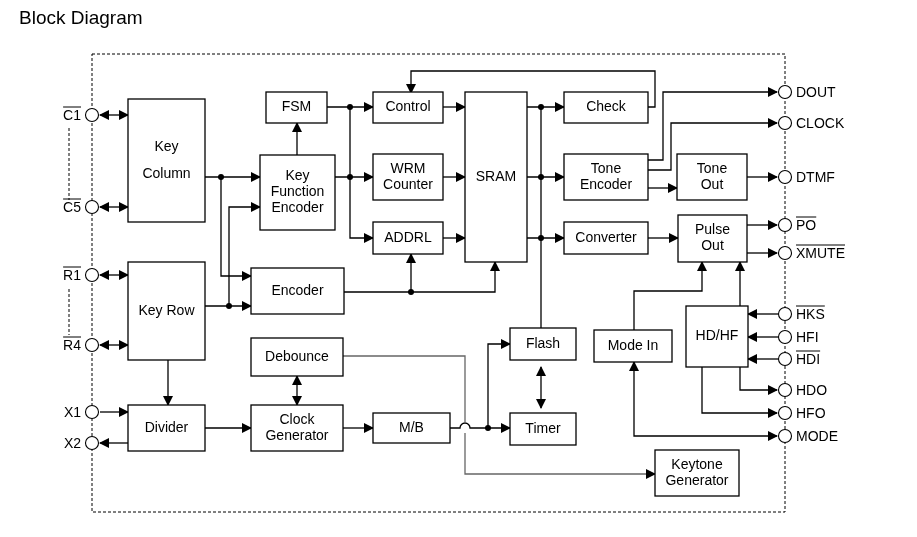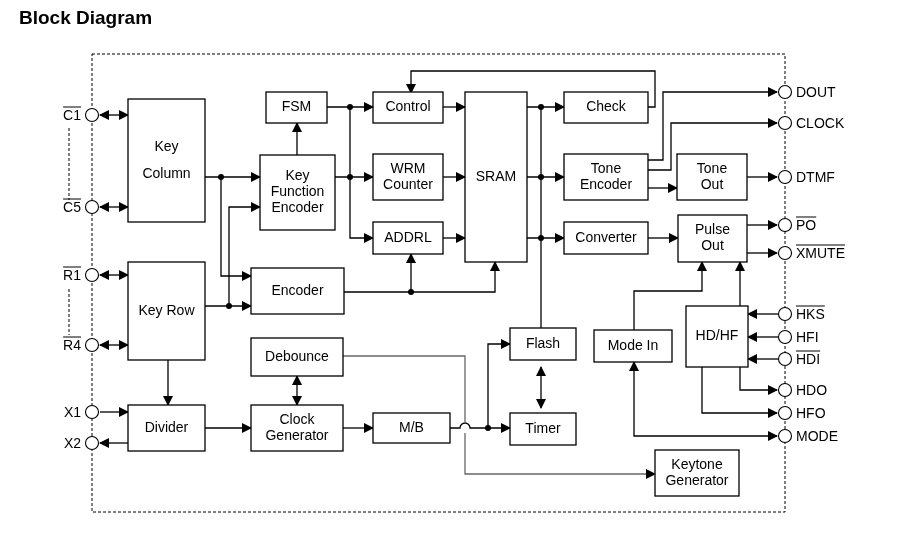--- a/index.html
+++ b/index.html
@@ -1,17 +1,17 @@
 <!DOCTYPE html>
 <html><head>
 <meta charset="utf-8">
 <style>
   html, body { margin: 0; padding: 0; background: #ffffff; }
   body { width: 917px; height: 537px; position: relative; overflow: hidden; font-family: "Liberation Sans", sans-serif; }
-  #title { position: absolute; left: 19px; top: 7px; font-size: 19px; font-weight: bold; color: #000; font-family: "Liberation Sans", sans-serif; }
+  #title { position: absolute; left: 19px; top: 7px; font-size: 19px; font-weight: normal; color: #000; font-family: "Liberation Sans", sans-serif; }
   svg { position: absolute; left: 0; top: 0; }
   .blk { fill: #ffffff; stroke: #000; stroke-width: 1.3; }
   .wire { fill: none; stroke: #000; stroke-width: 1.3; }
   .gwire { fill: none; stroke: #666; stroke-width: 1.3; }
   .chip { fill: none; stroke: #000; stroke-width: 1; stroke-dasharray: 3 2; }
   .pin { fill: #fff; stroke: #000; stroke-width: 1.1; }
   .dot { fill: #000; }
   .lbl { font-family: "Liberation Sans", sans-serif; font-size: 14px; fill: #000; text-anchor: middle; dominant-baseline: middle; }
   .pinlbl { font-family: "Liberation Sans", sans-serif; font-size: 14px; fill: #000; dominant-baseline: middle; }
   .over { stroke: #000; stroke-width: 1; }

